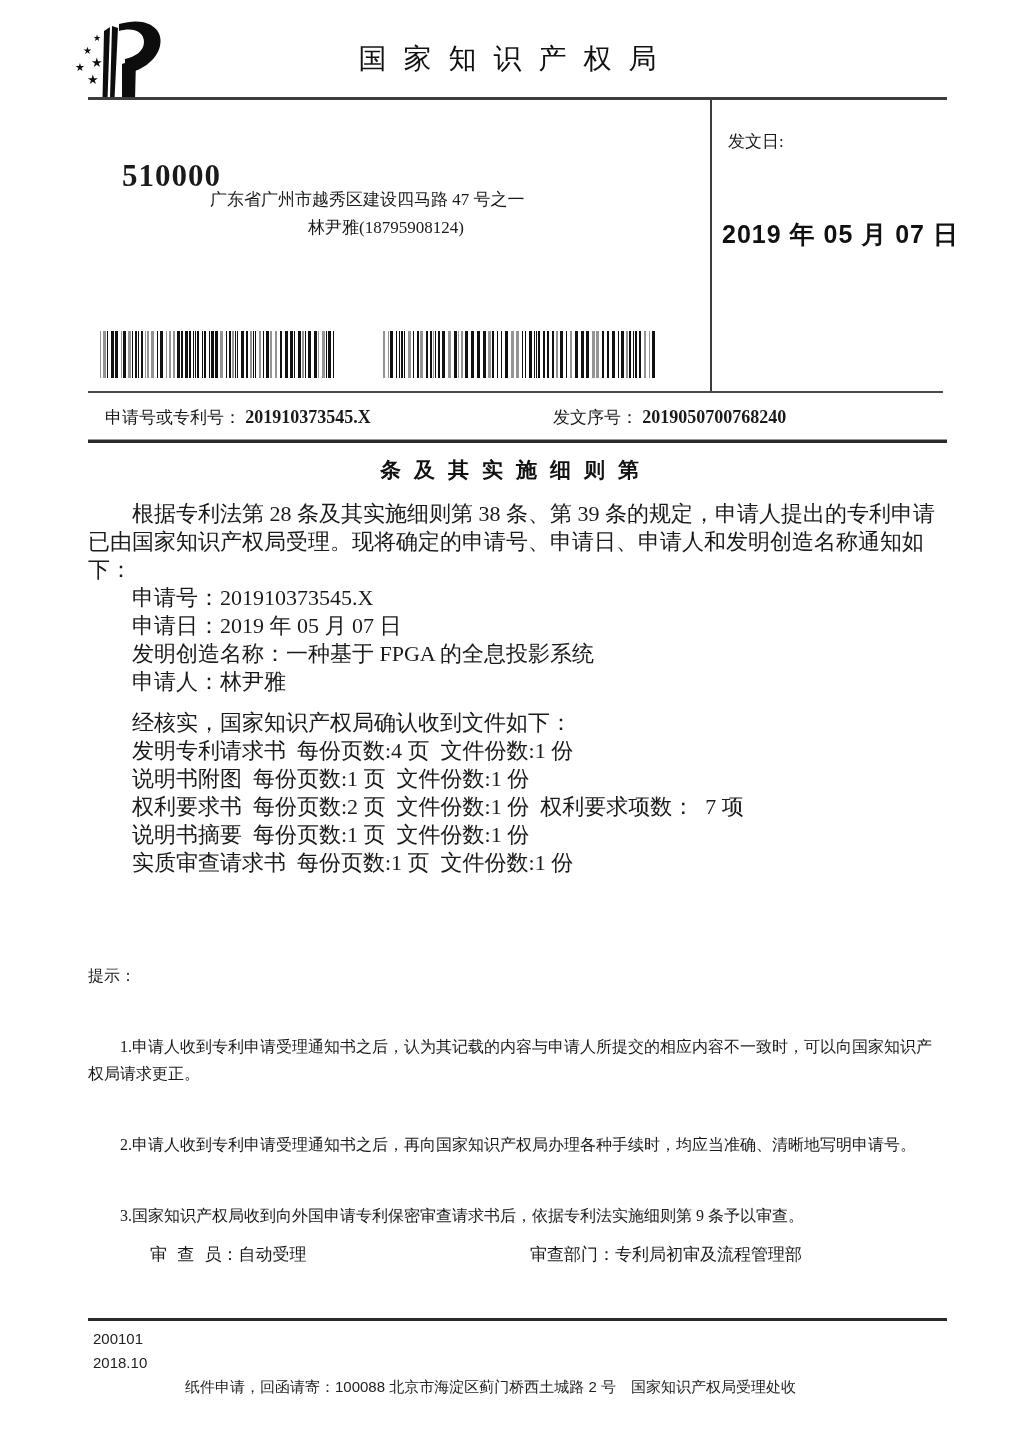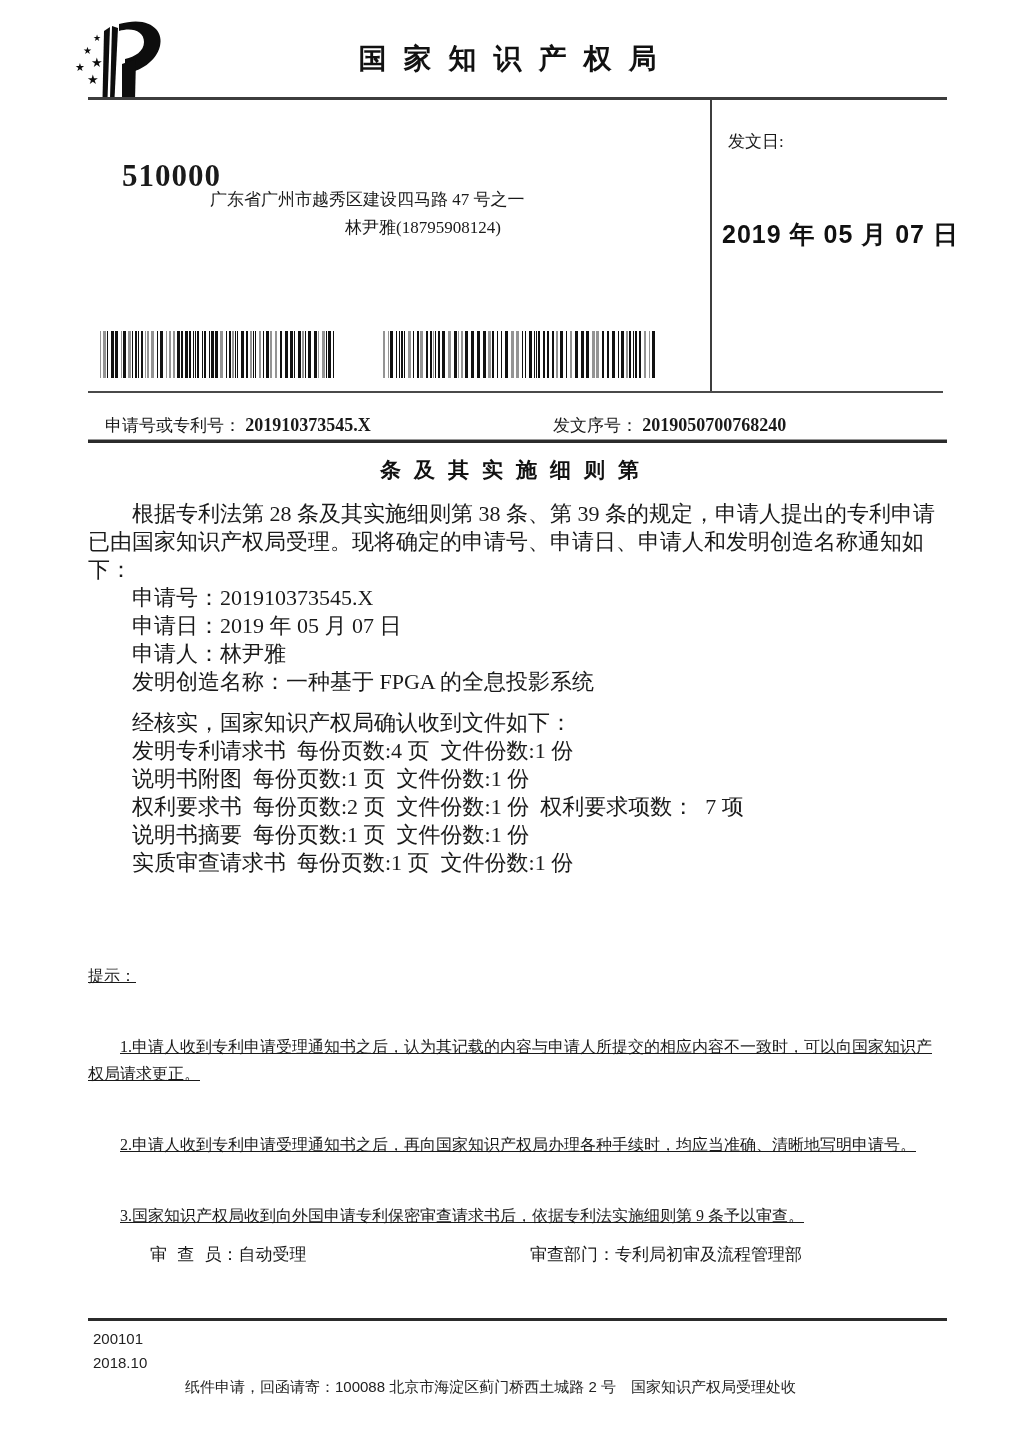--- a/index.html
+++ b/index.html
@@ -8,70 +8,70 @@
     width:1024px; height:1448px; position:relative;
     font-family:"Liberation Serif","DejaVu Serif",serif;
     color:#1a1a1a;
   }
   .abs { position:absolute; }
 
   
   .logo { left:62px; top:14px; width:120px; height:92px; }
   .agency-title {
     left:88px; right:80px; top:40px; text-align:center;
-    font-size:28px; font-weight:bold; letter-spacing:17px;
+    font-size:28px; font-weight:normal; letter-spacing:17px;
     font-family:"Liberation Sans","DejaVu Sans",sans-serif;
     color:#111;
   }
   .rule-top    { left:88px; width:859px; top:97px;  height:3px; background:#3d3d3d; }
   .rule-thin   { left:88px; width:855px; top:391px; height:2px; background:#4a4a4a; }
   .rule-thick  { left:88px; width:859px; top:439px; height:4px; background:#2b2b2b; border-top:1px solid #9a9a9a; }
   .vline       { left:710px; top:99px; width:2px; height:293px; background:#3d3d3d; }
 
   
   .postcode { left:122px; top:138px; font-size:31px; font-weight:bold; letter-spacing:1px;margin-top:20px; }
   .addr     { left:210px; top:188px; font-size:17px; }
-  .recip    { left:308px; top:216px; font-size:17px;margin-left:37px; }
+  .recip    { left:308px; top:216px; font-size:17px; }
 
   
   .dispatch-label { left:728px; top:130px; font-size:17px; }
   .dispatch-date  {
     left:722px; top:218px; font-size:25px; font-weight:bold;
     font-family:"Liberation Sans","DejaVu Sans",sans-serif;
     letter-spacing:1px; color:#111;
   }
 
   
   .barcode { top:331px; height:47px; }
   .bc1 { left:100px; width:237px; }
   .bc2 { left:383px; width:277px; }
 
   
-  .numrow { left:88px; right:80px; top:406px; height:30px; font-size:17px;margin-top:8px; }
+  .numrow { left:88px; right:80px; top:406px; height:30px; font-size:17px; }
   .numrow .lbl { font-size:17px; }
   .numrow .val { font-weight:bold; font-size:18px; }
   .app-no    { position:absolute; left:17px; top:0; }
   .serial-no { position:absolute; left:465px; top:0; }
 
   
   .notice-title {
     left:88px; right:80px; top:456px; text-align:center;
     font-size:21px; font-weight:bold; letter-spacing:13px;
     font-family:"Liberation Sans","DejaVu Sans",sans-serif; color:#111;
   }
 
   
   .doc-body { left:88px; right:80px; top:500px; font-size:22px; line-height:28px; }
   .doc-body p.intro { text-indent:2em; }
   .fields, .docs, .confirm { padding-left:2em; }
   .docs div, .fields div { white-space:pre-wrap; }
   .spacer13 { height:13px; }
 
   
-  .tips { left:88px; right:80px; top:962px; font-size:16px; line-height:27px;text-decoration:underline; }
+  .tips { left:88px; right:80px; top:962px; font-size:16px; line-height:27px; }
   .tips .tip-item { text-indent:2em;margin-top:44px; }
 
   
   .signoff { left:88px; right:80px; top:1243px; height:26px; font-size:17px;font-family:Liberation Mono, monospace; }
   .examiner { position:absolute; left:62px;  top:0; }
   .dept     { position:absolute; left:442px; top:0; }
 
   
   .rule-footer { left:88px; width:859px; top:1318px; height:3px; background:#2b2b2b; }
   .footer {
@@ -259,22 +259,22 @@
 
 <div class="abs rule-thick"></div>
 
 <div class="abs notice-title">条及其实施细则第</div>
 
 <div class="abs doc-body">
   <p class="intro">根据专利法第 28 条及其实施细则第 38 条、第 39 条的规定，申请人提出的专利申请已由国家知识产权局受理。现将确定的申请号、申请日、申请人和发明创造名称通知如下：</p>
   <div class="fields">
     <div><span>申请号：</span><span>201910373545.X</span></div>
     <div><span>申请日：</span><span>2019 年 05 月 07 日</span></div>
+    <div><span>发明创造名称：</span><span>一种基于 FPGA 的全息投影系统</span></div>
     <div><span>申请人：</span><span>林尹雅</span></div>
-    <div><span>发明创造名称：</span><span>一种基于 FPGA 的全息投影系统</span></div>
   </div>
   <div class="spacer13"></div>
   <div class="confirm">经核实，国家知识产权局确认收到文件如下：</div>
   <div class="docs">
     <div>发明专利请求书  每份页数:4 页  文件份数:1 份</div>
     <div>说明书附图  每份页数:1 页  文件份数:1 份</div>
     <div>权利要求书  每份页数:2 页  文件份数:1 份  权利要求项数：  7 项</div>
     <div>说明书摘要  每份页数:1 页  文件份数:1 份</div>
     <div>实质审查请求书  每份页数:1 页  文件份数:1 份</div>
   </div>

